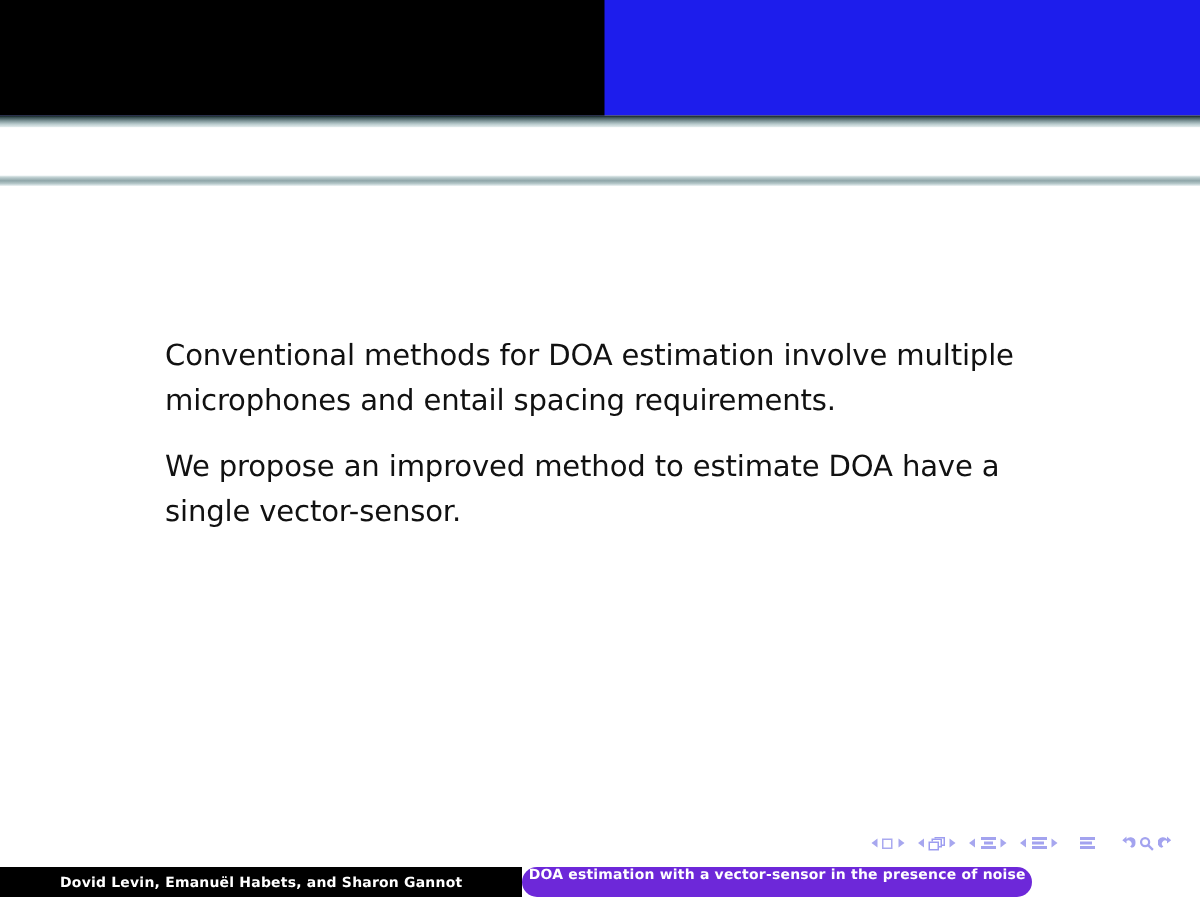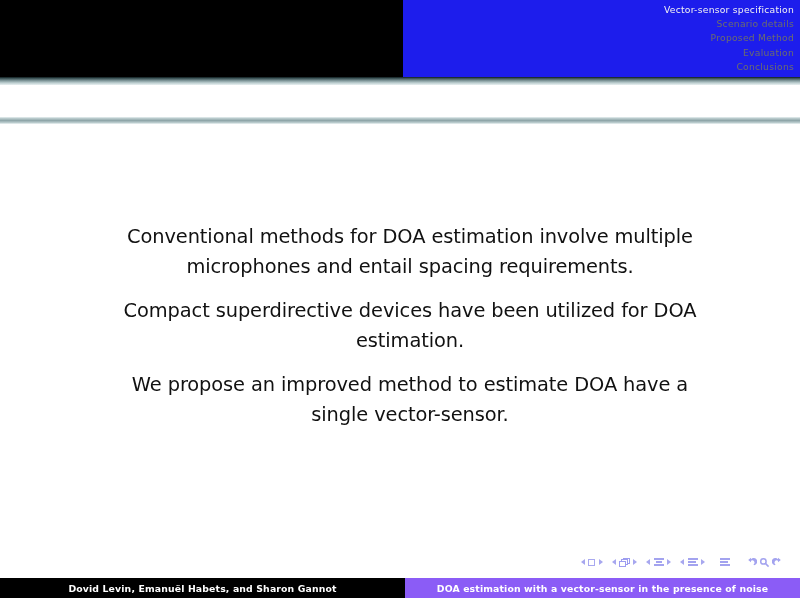--- a/index.html
+++ b/index.html
@@ -84,21 +84,20 @@
     top: 222px;
     width: 600px;
   }
   .bullet {
     font-size: 19.4px;
     line-height: 30px;
     color: #111111;
     margin: 0 0 14px 0;
     letter-spacing: -0.1px;
     font-weight: 400;
-    text-align: center;
   }
   .bullet:last-child {
     margin-bottom: 0;
   }
 
   
   .navsym {
     position: absolute;
     right: 8px;
     top: 552px;
@@ -198,39 +197,40 @@
     font-size: 11px;
     line-height: 1;
   }
   .glyph-arrows svg { display: block; }
 
   
   .footer {
     position: absolute;
     left: 0;
     top: 578px;
-    width: 800px;
+    width: 688px;
     height: 20px;
     display: flex;
   }
   .footer-left {
     width: 405px;
     height: 20px;
     background: #000000;
     display: flex;
     align-items: center;
     justify-content: center;
   }
   .footer-right {
     width: 395px;
     height: 20px;
-    background: #8b5cf6;
-    display: flex;
-    align-items: center;
+    background: #6d28d9;
+    display: flex;
+    align-items: flex-start;
     justify-content: center;
+    border-radius: 10px;
   }
   .footer-text {
     font-size: 9.3px;
     color: #ffffff;
     white-space: nowrap;
     letter-spacing: 0.15px;
     font-weight: bold;
   }
   .footer-bottom-fill {
     position: absolute;
@@ -239,36 +239,28 @@
     width: 800px;
     height: 2px;
     background: #ffffff;
   }
 </style>
 </head>
 <body>
 
 <div class="headline">
   <div class="headline-left"></div>
-  <div class="nav-list">
-    <span class="nav-item active">Vector-sensor specification</span>
-    <span class="nav-item">Scenario details</span>
-    <span class="nav-item">Proposed Method</span>
-    <span class="nav-item">Evaluation</span>
-    <span class="nav-item">Conclusions</span>
-  </div>
 </div>
 
 <div class="sep-thick"></div>
 <div class="header-white"></div>
 <div class="sep-thin"></div>
 
 <div class="content">
   <p class="bullet">Conventional methods for DOA estimation involve multiple microphones and entail spacing requirements.</p>
-  <p class="bullet">Compact superdirective devices have been utilized for DOA estimation.</p>
   <p class="bullet">We propose an improved method to estimate DOA have a single vector-sensor.</p>
 </div>
 
 <div class="navsym">
 
   <span class="navsym-group">
     <span class="tri tri-l"></span>
     <span class="glyph-slide"></span>
     <span class="tri tri-r"></span>
   </span>

